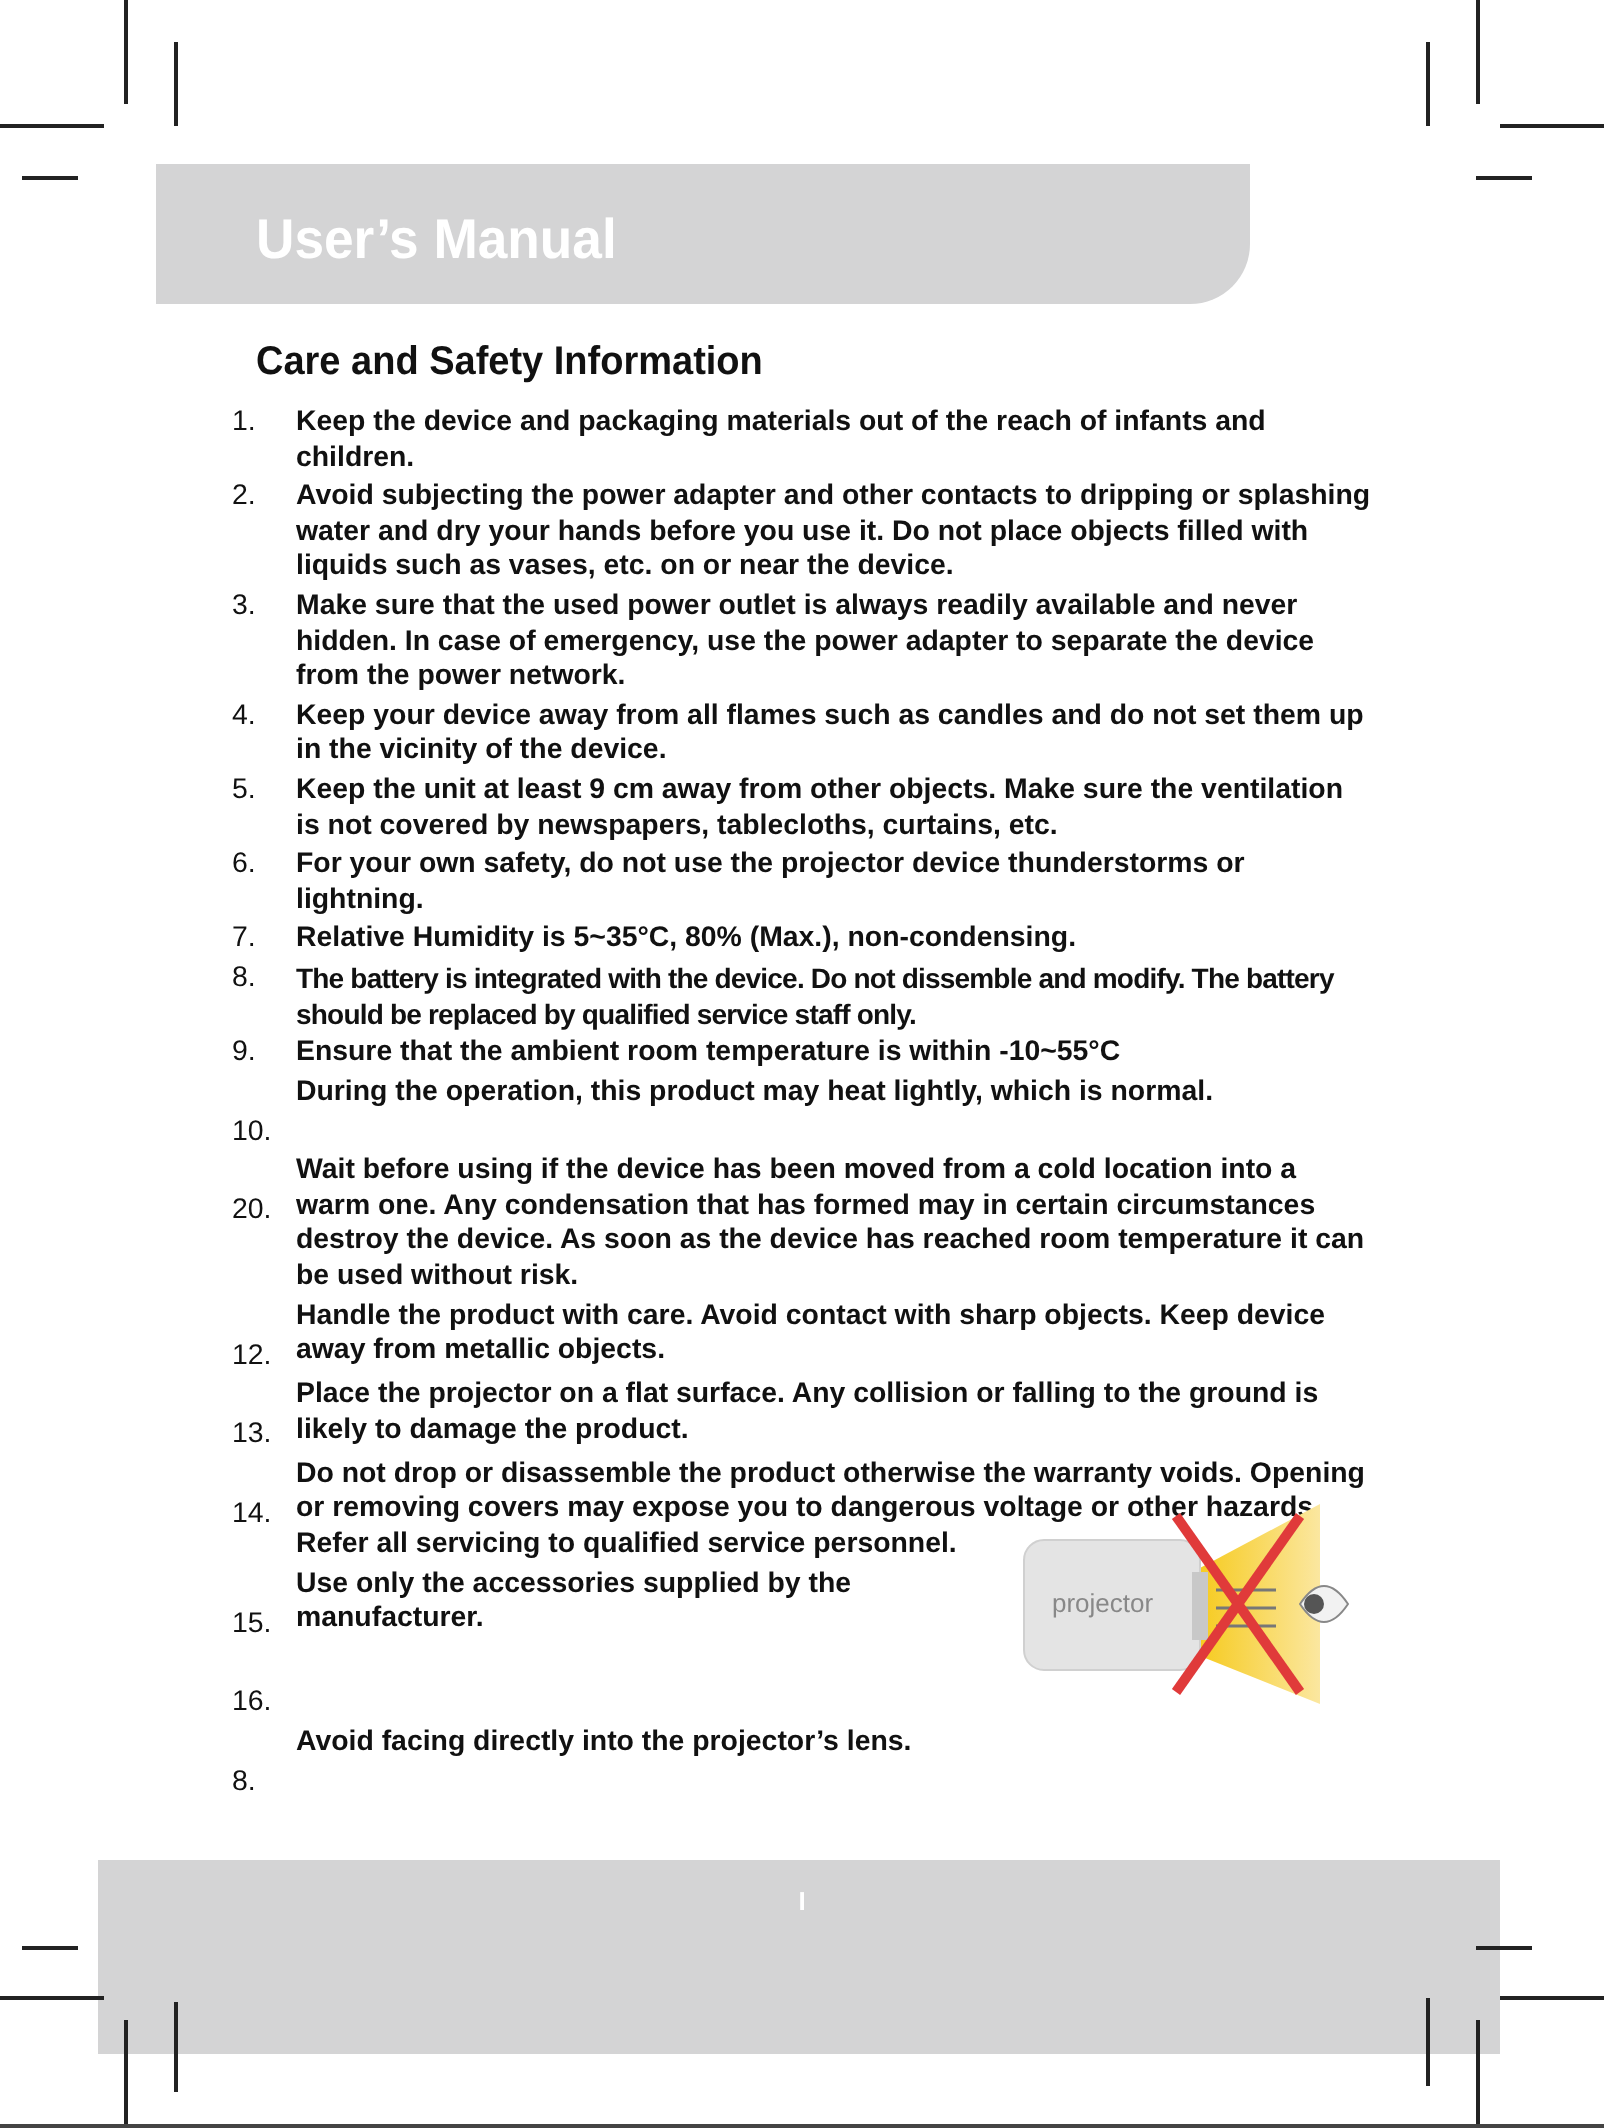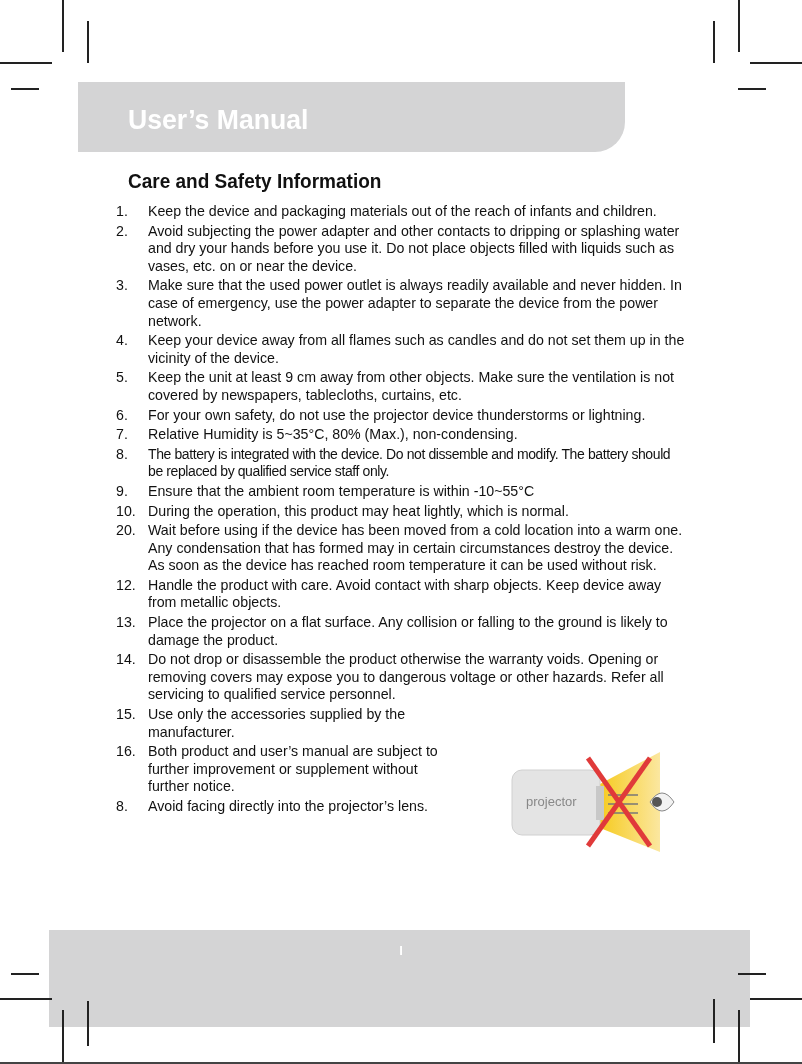--- a/index.html
+++ b/index.html
@@ -16,22 +16,22 @@
     position: absolute; left: 128px; top: 104px; font-size: 28px; font-weight: bold;
     color: #ffffff; letter-spacing: 0px; transform: scaleX(0.95); transform-origin: left;
   }
   .section-title {
     position: absolute; left: 128px; top: 170px; font-size: 20px; font-weight: bold; color: #111;
     transform: scaleX(0.95); transform-origin: left;
   }
   .list { position: absolute; left: 116px; top: 203px; width: 570px; font-size: 14.2px; line-height: 17.6px; }
   .item { display: flex; margin-bottom: 2px; }
   .num { width: 32px; flex: none; }
-  .num.two { width: 32px; }
-  .txt { flex: 1; }
+  .num.two { width: 32px; margin-top: 20px; }
+  .txt { flex: 1; font-weight: bold; }
   .item.small .txt { font-size: 14px; letter-spacing: -0.4px; }
   .item.short .txt { max-width: 310px; }
   .illus { position: absolute; left: 490px; top: 740px; width: 200px; height: 125px; }
   .footer-band {
     position: absolute; left: 49px; top: 930px; width: 701px; height: 97px; background: #d4d4d5;
   }
   .page-num {
     position: absolute; left: 396px; top: 943px; width: 10px; text-align: center;
     color: #ffffff; font-size: 13px; font-weight: bold;
   }
@@ -109,21 +109,20 @@
   <div class="item">
       <span class="num two">14.</span>
       <span class="txt">Do not drop or disassemble the product otherwise the warranty voids. Opening or removing covers may expose you to dangerous voltage or other hazards. Refer all servicing to qualified service personnel.</span>
     </div>
   <div class="item short">
       <span class="num two">15.</span>
       <span class="txt">Use only the accessories supplied by the manufacturer.</span>
     </div>
   <div class="item short">
       <span class="num two">16.</span>
-      <span class="txt">Both product and user’s manual are subject to further improvement or supplement without further notice.</span>
     </div>
   <div class="item short">
       <span class="num two">8.</span>
       <span class="txt">Avoid facing directly into the projector’s lens.</span>
     </div>
 </div>
 
 <svg class="illus" viewBox="0 0 200 125">
   <defs>
     <linearGradient id="beam" x1="0" x2="1" y1="0" y2="0">

